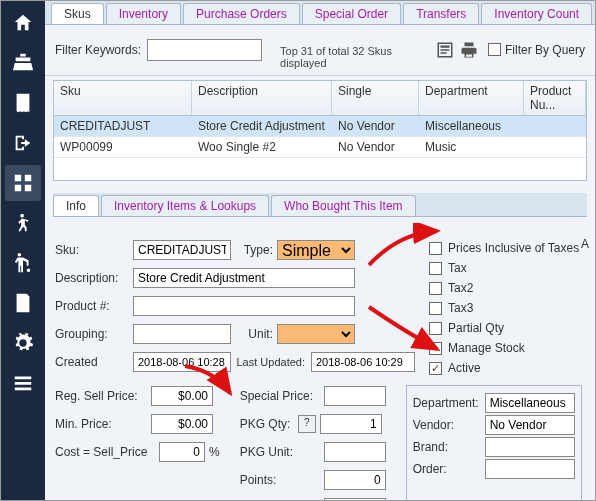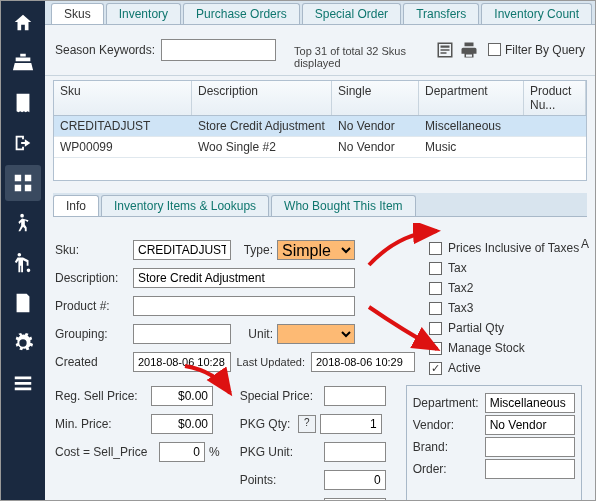--- a/index.html
+++ b/index.html
@@ -4,21 +4,21 @@
 <style>
 html,body{margin:0;padding:0;font-family:"Segoe UI",Arial,sans-serif;font-size:12px;color:#333;background:#e8eff5}
 *{box-sizing:border-box}
 .app{display:flex;width:596px;height:501px;overflow:hidden;border:1px solid #999}
 .sidebar{width:44px;background:#1a2940;display:flex;flex-direction:column;align-items:center;padding-top:4px;gap:4px;flex-shrink:0}
 .sidebar .sb{width:36px;height:36px;display:flex;align-items:center;justify-content:center;cursor:pointer;color:#fff;border-radius:3px}
 .sidebar .sb svg{width:22px;height:22px;fill:#fff}
 .sidebar .sb.active{background:#3a4a60}
 .main{flex:1;display:flex;flex-direction:column;background:#f0f4f8;overflow:hidden}
 .tabs{display:flex;background:#d8e4ee;border-bottom:1px solid #a8b8c8;height:24px;padding-top:2px;padding-left:6px;gap:2px}
-.tab{padding:3px 12px;border:1px solid #a8b8c8;border-bottom:none;background:#e8f0f6;border-radius:3px 3px 0 0;font-size:12px;cursor:pointer;color:#0f766e}
+.tab{padding:3px 12px;border:1px solid #a8b8c8;border-bottom:none;background:#e8f0f6;border-radius:3px 3px 0 0;font-size:12px;cursor:pointer;color:#a21caf}
 .tab.active{background:#fff;font-weight:normal;color:#333}
 .toolbar{display:flex;align-items:center;padding:6px 10px;gap:8px;background:#f0f4f8;border-bottom:1px solid #c8d4de}
 .toolbar-left{display:flex;align-items:center;gap:6px}
 .search-input{width:115px;height:22px;border:1px solid #888;padding:2px 4px;background:#fff}
 .toolbar-mid{font-size:11px;color:#444;flex:1;padding-left:10px;padding-top:14px}
 .toolbar-icons{display:flex;gap:2px}
 .ticon{width:22px;height:22px;display:flex;align-items:center;justify-content:center;cursor:pointer}
 .ticon svg{width:18px;height:18px;fill:#555}
 .filter-query{display:flex;align-items:flex-start;gap:4px;font-size:12px}
 .chk{width:13px;height:13px;border:1px solid #666;background:#fff;display:inline-block;cursor:pointer}
@@ -110,21 +110,21 @@
       <div class="tab active">Skus</div>
       <div class="tab">Inventory</div>
       <div class="tab">Purchase Orders</div>
       <div class="tab">Special Order</div>
       <div class="tab">Transfers</div>
       <div class="tab">Inventory Count</div>
     </div>
 
     <div class="toolbar">
       <div class="toolbar-left">
-        <span class="flabel" style="width:auto">Season Keywords:</span>
+        <span class="flabel" style="width:auto">Filter Keywords:</span>
         <input class="search-input" value="" style="">
       </div>
       <div class="toolbar-mid">Top 31 of total 32 Skus displayed</div>
       <div class="toolbar-icons">
         <div class="ticon">
             <svg viewBox="0 0 24 24">
               <rect x="3" y="3" width="18" height="18" fill="none" stroke="#555" stroke-width="2"></rect>
               <rect x="6" y="6" width="12" height="3" fill="#555"></rect>
               <rect x="6" y="11" width="12" height="2" fill="#555"></rect>
               <rect x="6" y="15" width="8" height="2" fill="#555"></rect>

